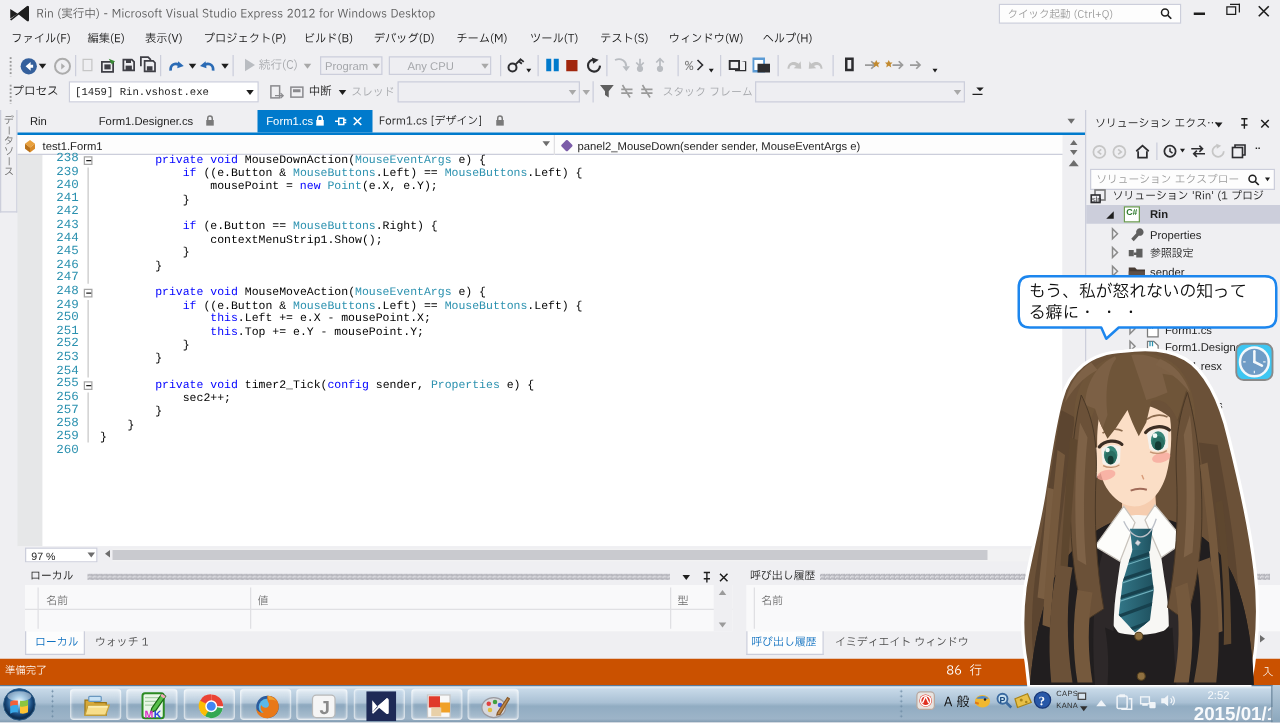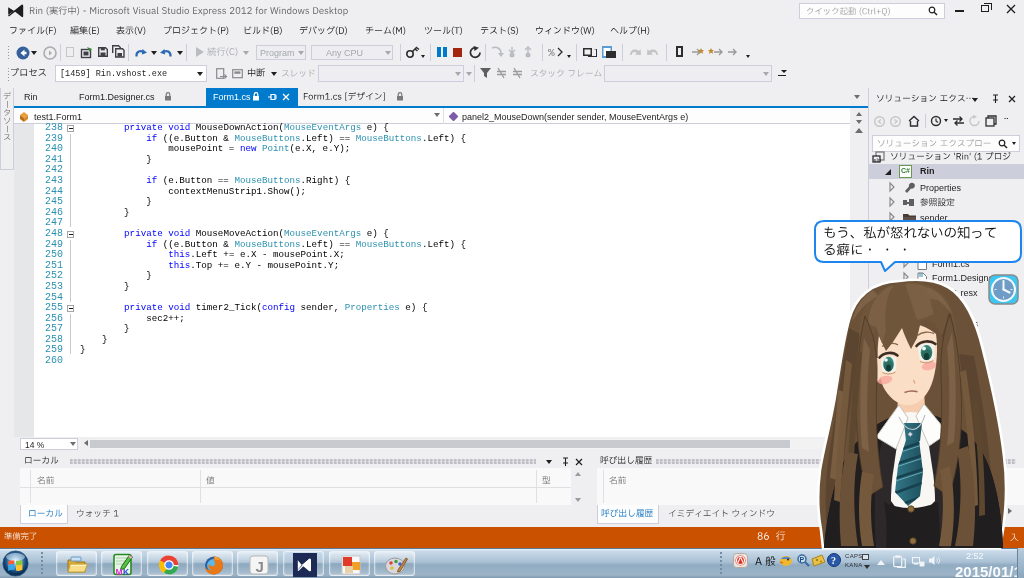--- a/index.html
+++ b/index.html
@@ -662,21 +662,21 @@
             }
         }
 
         <span style="color:#0000FF">private</span> <span style="color:#0000FF">void</span> timer2_Tick(<span style="color:#0000FF">config</span> sender, <span style="color:#2B91AF">Properties</span> e) {
             sec2++;
         }
     }
 }
 </pre>
 <div class="ab" style="left:14px;top:437px;width:854px;height:13px;background:#EFEFF2"></div>
-<div class="combo" style="left:20px;top:438px;width:58px;height:12px;padding:1px 4px;font-size:8.5px;color:#1E1E1E">14 %</div>
+<div class="combo" style="left:20px;top:438px;width:58px;height:12px;padding:1px 4px;font-size:8.5px;color:#1E1E1E">97 %</div>
 <div class="ab" style="left:70px;top:442px;width:0;height:0;border-left:3px solid transparent;border-right:3px solid transparent;border-top:4px solid #6D6D6D"></div>
 <div class="ab" style="left:84px;top:440px;width:0;height:0;border-top:3px solid transparent;border-bottom:3px solid transparent;border-right:4px solid #6D6D6D"></div>
 <div class="ab" style="left:90px;top:439px;width:755px;height:10px;background:#F2F2F3"></div>
 <div class="ab" style="left:90px;top:440px;width:700px;height:8px;background:#C9CACF"></div>
 <div class="ab" style="left:850px;top:108px;width:18px;height:342px;background:#EFEFF2"></div>
 <svg class="ab" style="left:853px;top:112px" width="12" height="12">
     <path d="M2 5 H10 M2 7 H10 M6 0 L9 4 H3 Z M6 12 L3 8 H9 Z" fill="#6D6D6D"></path>
   </svg>
 <div class="ab" style="left:855px;top:128px;width:0;height:0;border-left:4px solid transparent;border-right:4px solid transparent;border-bottom:5px solid #6D6D6D"></div>
 <div class="ab" style="left:852px;top:380px;width:13px;height:55px;background:#C9CACF"></div>

